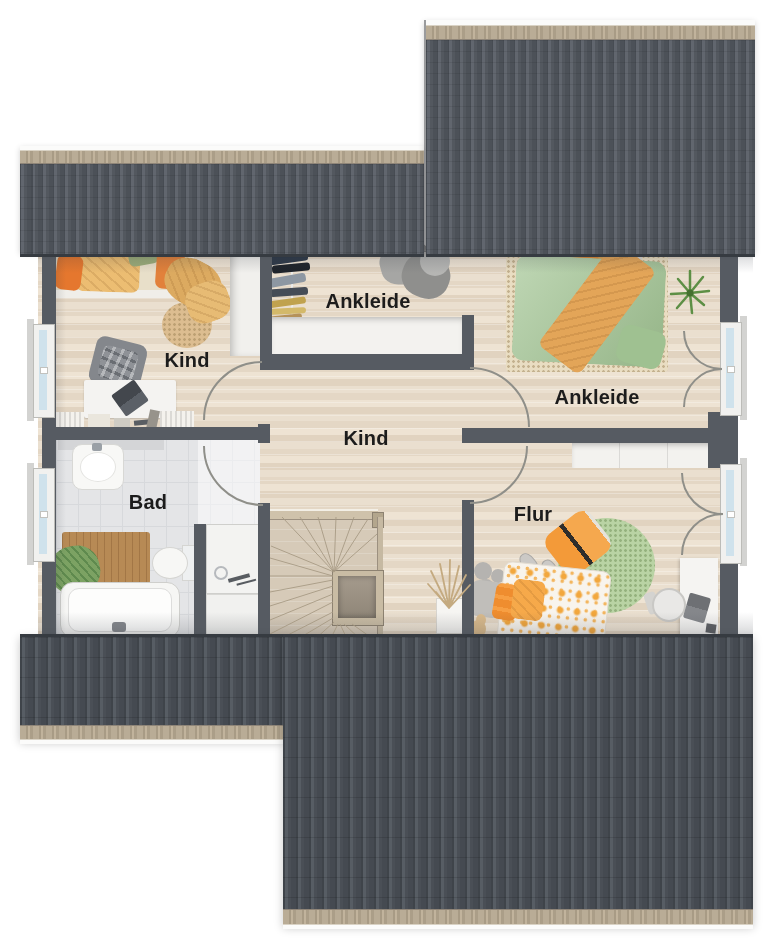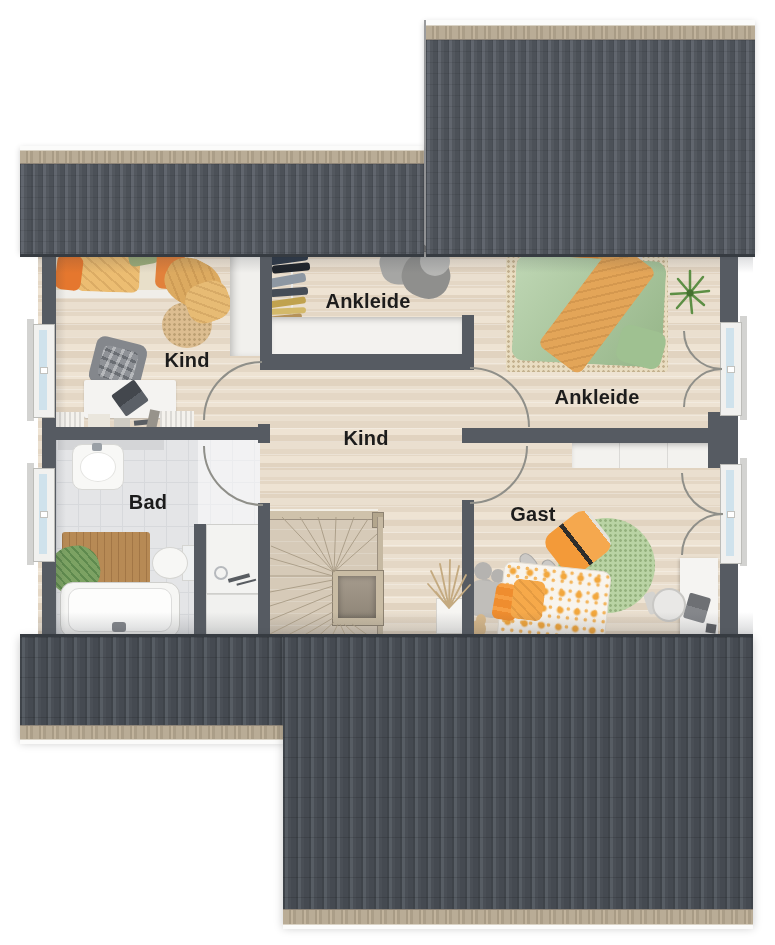--- a/index.html
+++ b/index.html
@@ -207,21 +207,21 @@
     <g stroke="#c4aa80" stroke-width="1.8" stroke-linecap="round">
       <path d="M449 608 L431 571 M449 608 L440 564 M449 608 L450 560 M449 608 L459 566 M449 608 L466 575 M449 608 L470 585 M449 608 L428 584 M449 608 L436 592 M449 608 L462 594"></path>
     </g>
   </svg>
 
   <div class="rlabel" style="left:187px;top:360px;">Kind</div>
   <div class="rlabel" style="left:368px;top:301px;">Ankleide</div>
   <div class="rlabel" style="left:597px;top:397px;">Ankleide</div>
   <div class="rlabel" style="left:366px;top:438px;">Kind</div>
   <div class="rlabel" style="left:148px;top:502px;">Bad</div>
-  <div class="rlabel" style="left:533px;top:514px;">Gast</div>
+  <div class="rlabel" style="left:533px;top:514px;">Flur</div>
 
   <div class="f" style="left:20px;top:146px;width:404px;height:106px;z-index:9;box-shadow:0 2px 6px rgba(0,0,0,.18);">
     <div class="wline" style="height:4px;"></div>
     <div class="eave eave-t" style="height:12px;"></div>
     <div class="roofbody-t" style="height:90px;"></div>
   </div>
   <div class="f" style="left:424px;top:20px;width:329px;height:232px;z-index:9;border-left:2px solid rgba(30,33,38,.45);box-shadow:0 2px 6px rgba(0,0,0,.18);">
     <div class="wline" style="height:5px;"></div>
     <div class="eave eave-t" style="height:13px;"></div>
     <div class="roofbody-t" style="height:214px;"></div>

